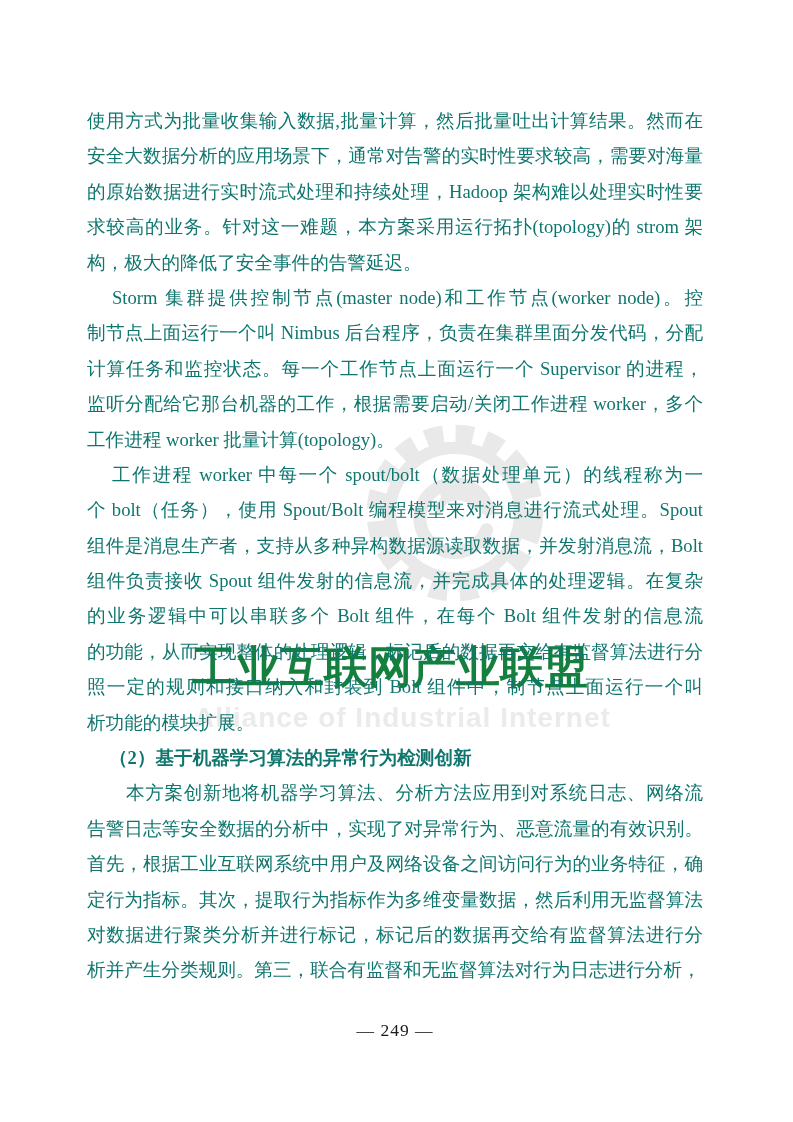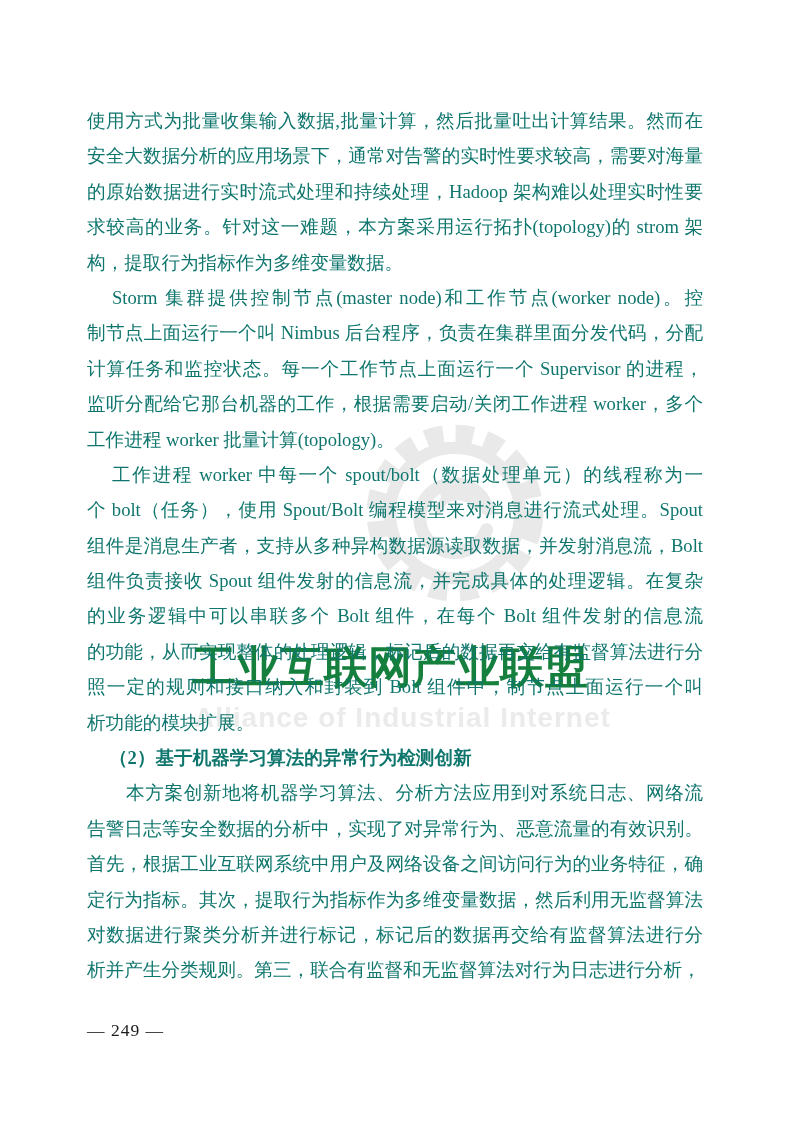--- a/index.html
+++ b/index.html
@@ -44,21 +44,21 @@
   }
   .line.last { text-align-last:left; }
   .line.indent-none   { text-indent:0; }
   .line.indent-small  { text-indent:25px; }
   .line.indent-full   { text-indent:39px; }
   .line.indent-head   { text-indent:22px; }
   .line.heading { font-weight:bold; text-align-last:left; }
 
   .page-number {
     position:absolute; left:87px; top:1020px; width:616px; z-index:2;
-    text-align:left;
+    text-align:center;
     font-size:17.5px; color:#1b1b1b;
     letter-spacing:1px;
   }
 </style>
 </head>
 <body>
 
 <div class="page">
 
   <div class="watermark">
@@ -74,21 +74,21 @@
     </svg>
     <div class="wm-cn">工业互联网产业联盟</div>
     <div class="wm-en">Alliance of Industrial Internet</div>
   </div>
 
   <div class="content" id="doc-body">
       <div class="line indent-none">使用方式为批量收集输入数据,批量计算，然后批量吐出计算结果。然而在</div>
       <div class="line indent-none">安全大数据分析的应用场景下，通常对告警的实时性要求较高，需要对海量</div>
       <div class="line indent-none">的原始数据进行实时流式处理和持续处理，Hadoop 架构难以处理实时性要</div>
       <div class="line indent-none">求较高的业务。针对这一难题，本方案采用运行拓扑(topology)的 strom 架</div>
-      <div class="line indent-none last">构，提取行为指标作为多维变量数据。</div>
+      <div class="line indent-none last">构，极大的降低了安全事件的告警延迟。</div>
       <div class="line indent-small">Storm 集群提供控制节点(master node)和工作节点(worker node)。控</div>
       <div class="line indent-none">制节点上面运行一个叫 Nimbus 后台程序，负责在集群里面分发代码，分配</div>
       <div class="line indent-none">计算任务和监控状态。每一个工作节点上面运行一个 Supervisor 的进程，</div>
       <div class="line indent-none">监听分配给它那台机器的工作，根据需要启动/关闭工作进程 worker，多个</div>
       <div class="line indent-none last">工作进程 worker 批量计算(topology)。</div>
       <div class="line indent-small">工作进程 worker 中每一个 spout/bolt（数据处理单元）的线程称为一</div>
       <div class="line indent-none">个 bolt（任务），使用 Spout/Bolt 编程模型来对消息进行流式处理。Spout</div>
       <div class="line indent-none">组件是消息生产者，支持从多种异构数据源读取数据，并发射消息流，Bolt</div>
       <div class="line indent-none">组件负责接收 Spout 组件发射的信息流，并完成具体的处理逻辑。在复杂</div>
       <div class="line indent-none">的业务逻辑中可以串联多个 Bolt 组件，在每个 Bolt 组件发射的信息流</div>

